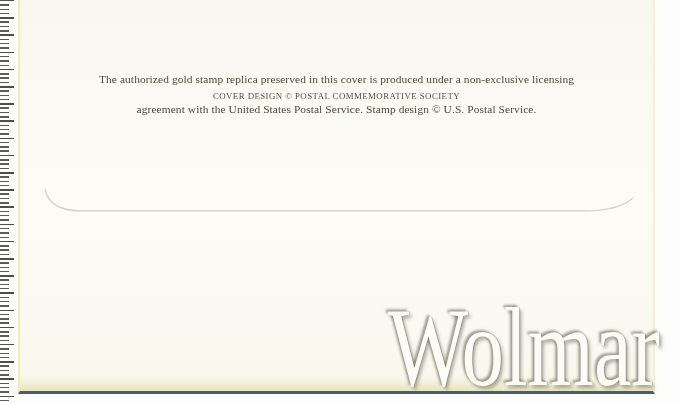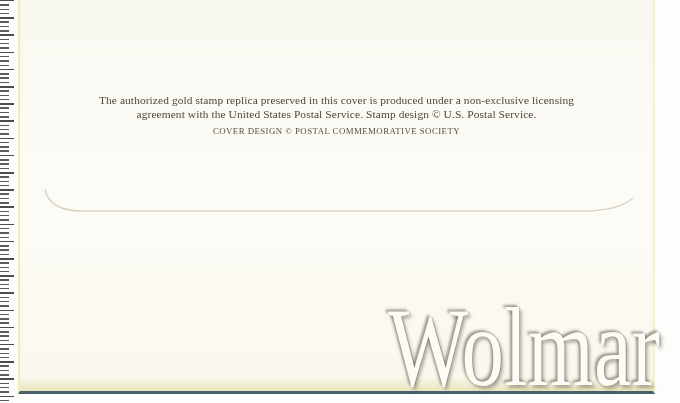--- a/index.html
+++ b/index.html
@@ -40,21 +40,21 @@
     border-right: 2px solid rgba(244,238,196,0.75);
     border-bottom: 3px solid #45626c;
     box-shadow: inset 0 -10px 8px -5px rgba(232,222,170,0.6);
   }
 
   
   .flap-svg { position: absolute; left: 18px; top: 0; width: 637px; height: 230px; pointer-events: none; }
 
   
   .notice {
-    position: absolute; left: 18px; top: 93px; width: 637px;
+    position: absolute; left: 18px; top: 72px; width: 637px;
     text-align: center;
     color: #4d4937;
   }
   .nline { font-size: 11.4px; line-height: 14px; letter-spacing: 0.1px; }
   .nline3 {
     font-size: 8.8px; line-height: 12px; margin-top: 4px;
     letter-spacing: 0.45px; color: #55513f;
   }
 
   
@@ -84,19 +84,19 @@
 
   <div class="envelope"></div>
 
   <svg class="flap-svg" viewBox="0 0 637 230" xmlns="http://www.w3.org/2000/svg">
     <path d="M 27 189 Q 31 211 64 211 L 566 211 Q 600 211 615 198" fill="none" stroke="rgba(255,255,255,0.9)" stroke-width="1.2" transform="translate(0,1.4)"></path>
     <path d="M 27 189 Q 31 211 64 211 L 566 211 Q 600 211 615 198" fill="none" stroke="#d8d4c2" stroke-width="1.4"></path>
   </svg>
 
   <div class="notice">
     <div class="nline">The authorized gold stamp replica preserved in this cover is produced under a non-exclusive licensing</div>
+    <div class="nline nline3">COVER DESIGN © POSTAL COMMEMORATIVE SOCIETY</div>
     <div class="nline">agreement with the United States Postal Service. Stamp design © U.S. Postal Service.</div>
-    <div class="nline nline3">COVER DESIGN © POSTAL COMMEMORATIVE SOCIETY</div>
   </div>
 
   <div class="watermark">Wolmar</div>
 
 </div>
 
 </body></html>

